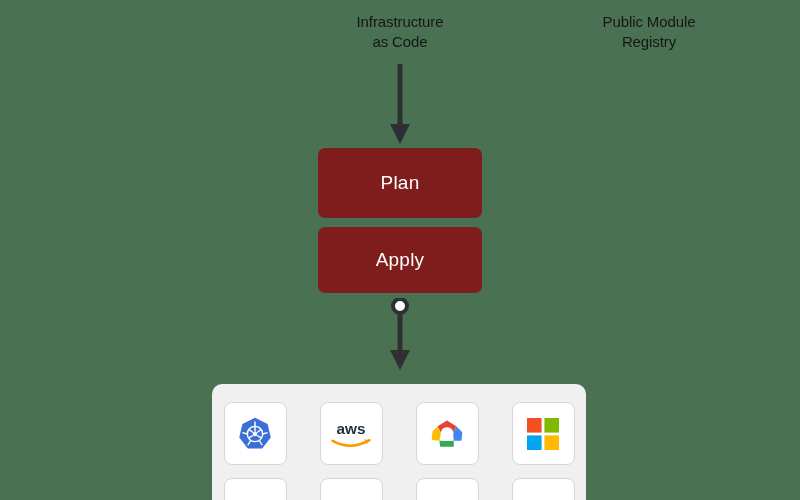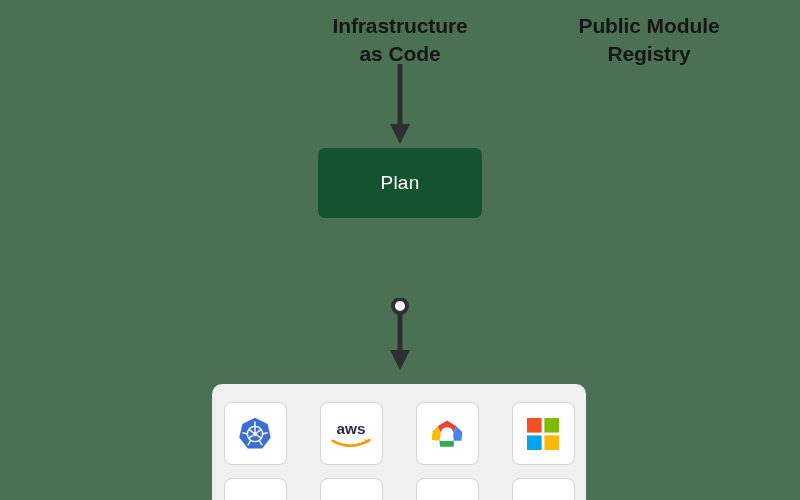--- a/index.html
+++ b/index.html
@@ -16,22 +16,22 @@
     position: relative;
     width: 800px;
     height: 500px;
     background: #4a7252;
     overflow: hidden;
   }
 
   
   .heading {
     position: absolute;
-    font-weight: bold;
-    font-size: 21px;
+    font-weight: normal;
+    font-size: 15px;
     line-height: 1.32;
     color: #161616;
     letter-spacing: -0.1px;
     white-space: pre-line;
   }
   #iac-label {
     left: 318px;
     top: 12px;
     width: 164px;
     text-align: center;
@@ -46,21 +46,21 @@
   
   .arrow {
     position: absolute;
   }
 
   
   .stage-box {
     position: absolute;
     left: 318px;
     width: 164px;
-    background: #14532d;
+    background: #7f1d1d;
     border-radius: 7px;
     display: flex;
     align-items: center;
     justify-content: center;
     color: #ffffff;
     font-size: 19px;
     letter-spacing: 0.2px;
   }
   #plan-box {
     top: 148px;
@@ -115,20 +115,23 @@
 
   <svg class="arrow" style="left:382px; top:62px;" width="36" height="86">
     <line x1="18" y1="2" x2="18" y2="66" stroke="#2f2f33" stroke-width="5"></line>
     <polygon points="18,82 8,62 28,62" fill="#2f2f33"></polygon>
   </svg>
 
   <div class="stage-box" id="plan-box">
     <span>Plan</span>
   </div>
 
+  <div class="stage-box" id="apply-box">
+    <span>Apply</span>
+  </div>
 
   <svg class="arrow" style="left:382px; top:298px;" width="36" height="76">
     <line x1="18" y1="10" x2="18" y2="56" stroke="#2f2f33" stroke-width="5"></line>
     <polygon points="18,72 8,52 28,52" fill="#2f2f33"></polygon>
     <circle cx="18" cy="8" r="7" fill="#ffffff" stroke="#2f2f33" stroke-width="4"></circle>
   </svg>
 
   <div id="provider-panel">
 
     <div class="tile-row">

